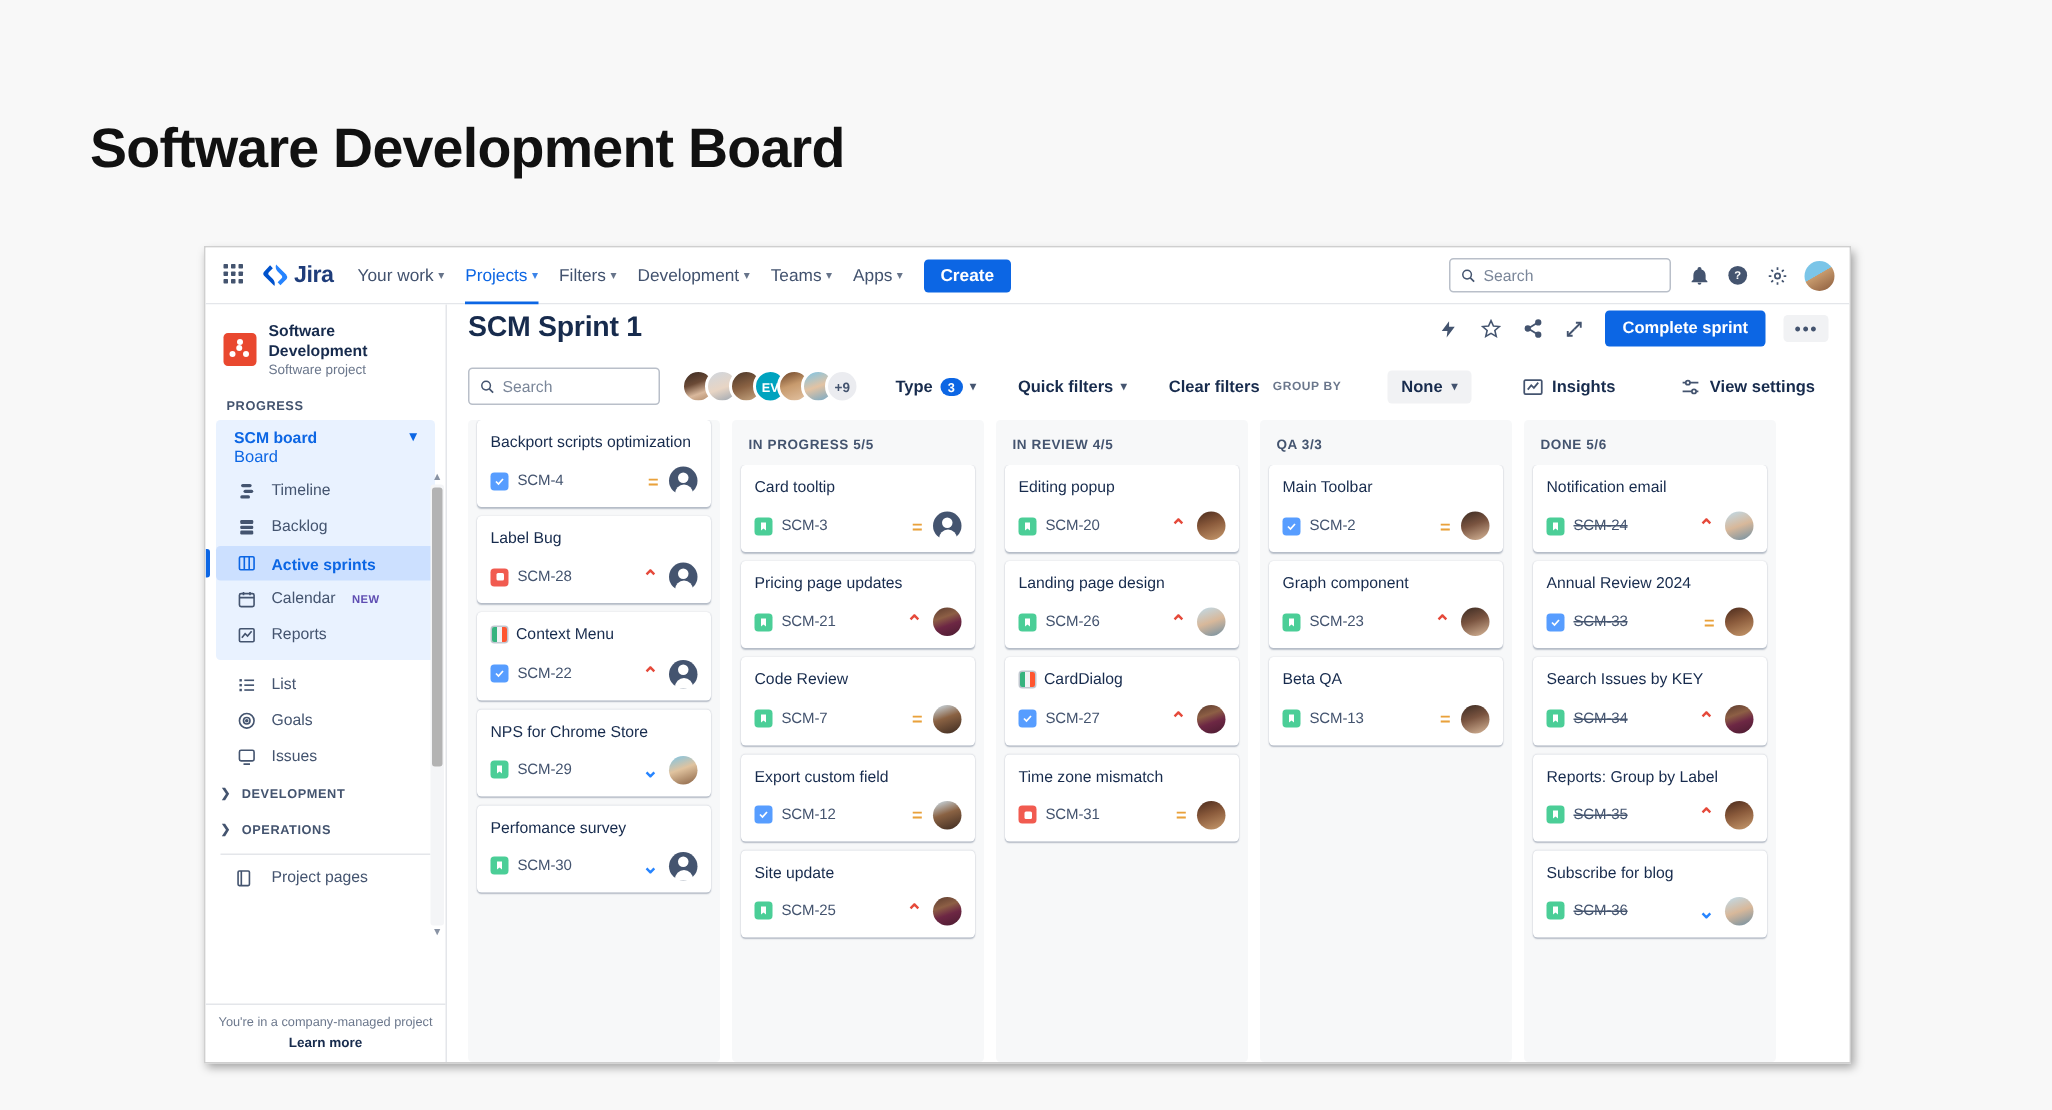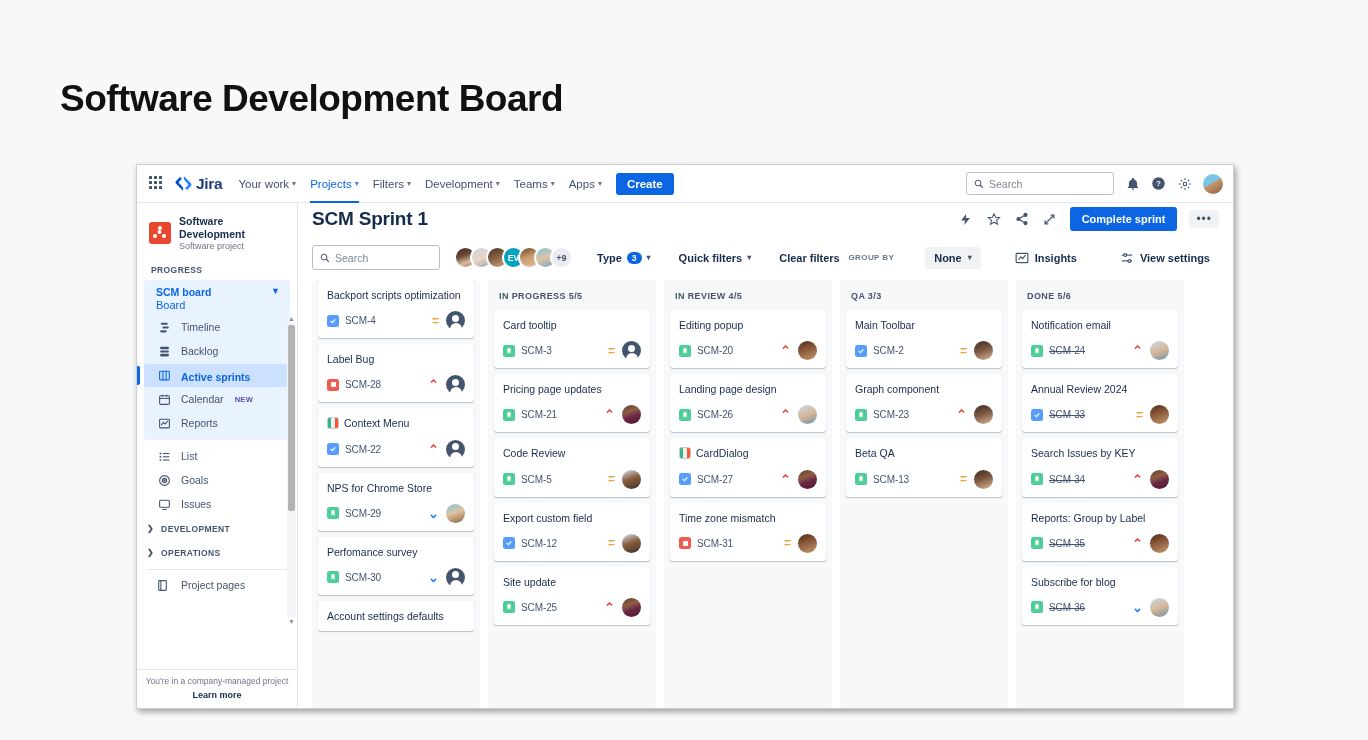--- a/index.html
+++ b/index.html
@@ -556,25 +556,20 @@
                       <path d="M7 4h10v16l-5-4-5 4z"></path>
                     </svg>
                   </span>
                   <span class="key">SCM-30</span>
                   <span class="meta-right">
                     <span class="prio" style="color:#2684ff">⌄</span>
                     <span class="av-ph"></span>
                   </span>
                 </div>
               </div>
-              <div class="card">
-                <div class="card-title">
-                  <span>Account settings defaults</span>
-                </div>
-              </div>
             </div>
           </div>
           <div class="col">
             <div class="col-head">IN PROGRESS 5/5</div>
             <div class="col-body">
               <div class="card">
                 <div class="card-title">
                   <span>Card tooltip</span>
                 </div>
                 <div class="card-meta">
@@ -610,21 +605,21 @@
               <div class="card">
                 <div class="card-title">
                   <span>Code Review</span>
                 </div>
                 <div class="card-meta">
                   <span class="type-ic" style="background:#4bce97">
                     <svg width="8" height="8" viewBox="0 0 24 24" fill="#fff">
                       <path d="M7 4h10v16l-5-4-5 4z"></path>
                     </svg>
                   </span>
-                  <span class="key">SCM-5</span>
+                  <span class="key">SCM-7</span>
                   <span class="meta-right">
                     <span class="prio" style="color:#e9a13b;font-size:12px">=</span>
                     <span class="av-sm" style="background-image:linear-gradient(160deg,#cfe3f0 0%,#8a6243 45%,#3c2a20 100%)"></span>
                   </span>
                 </div>
               </div>
               <div class="card">
                 <div class="card-title">
                   <span>Export custom field</span>
                 </div>

